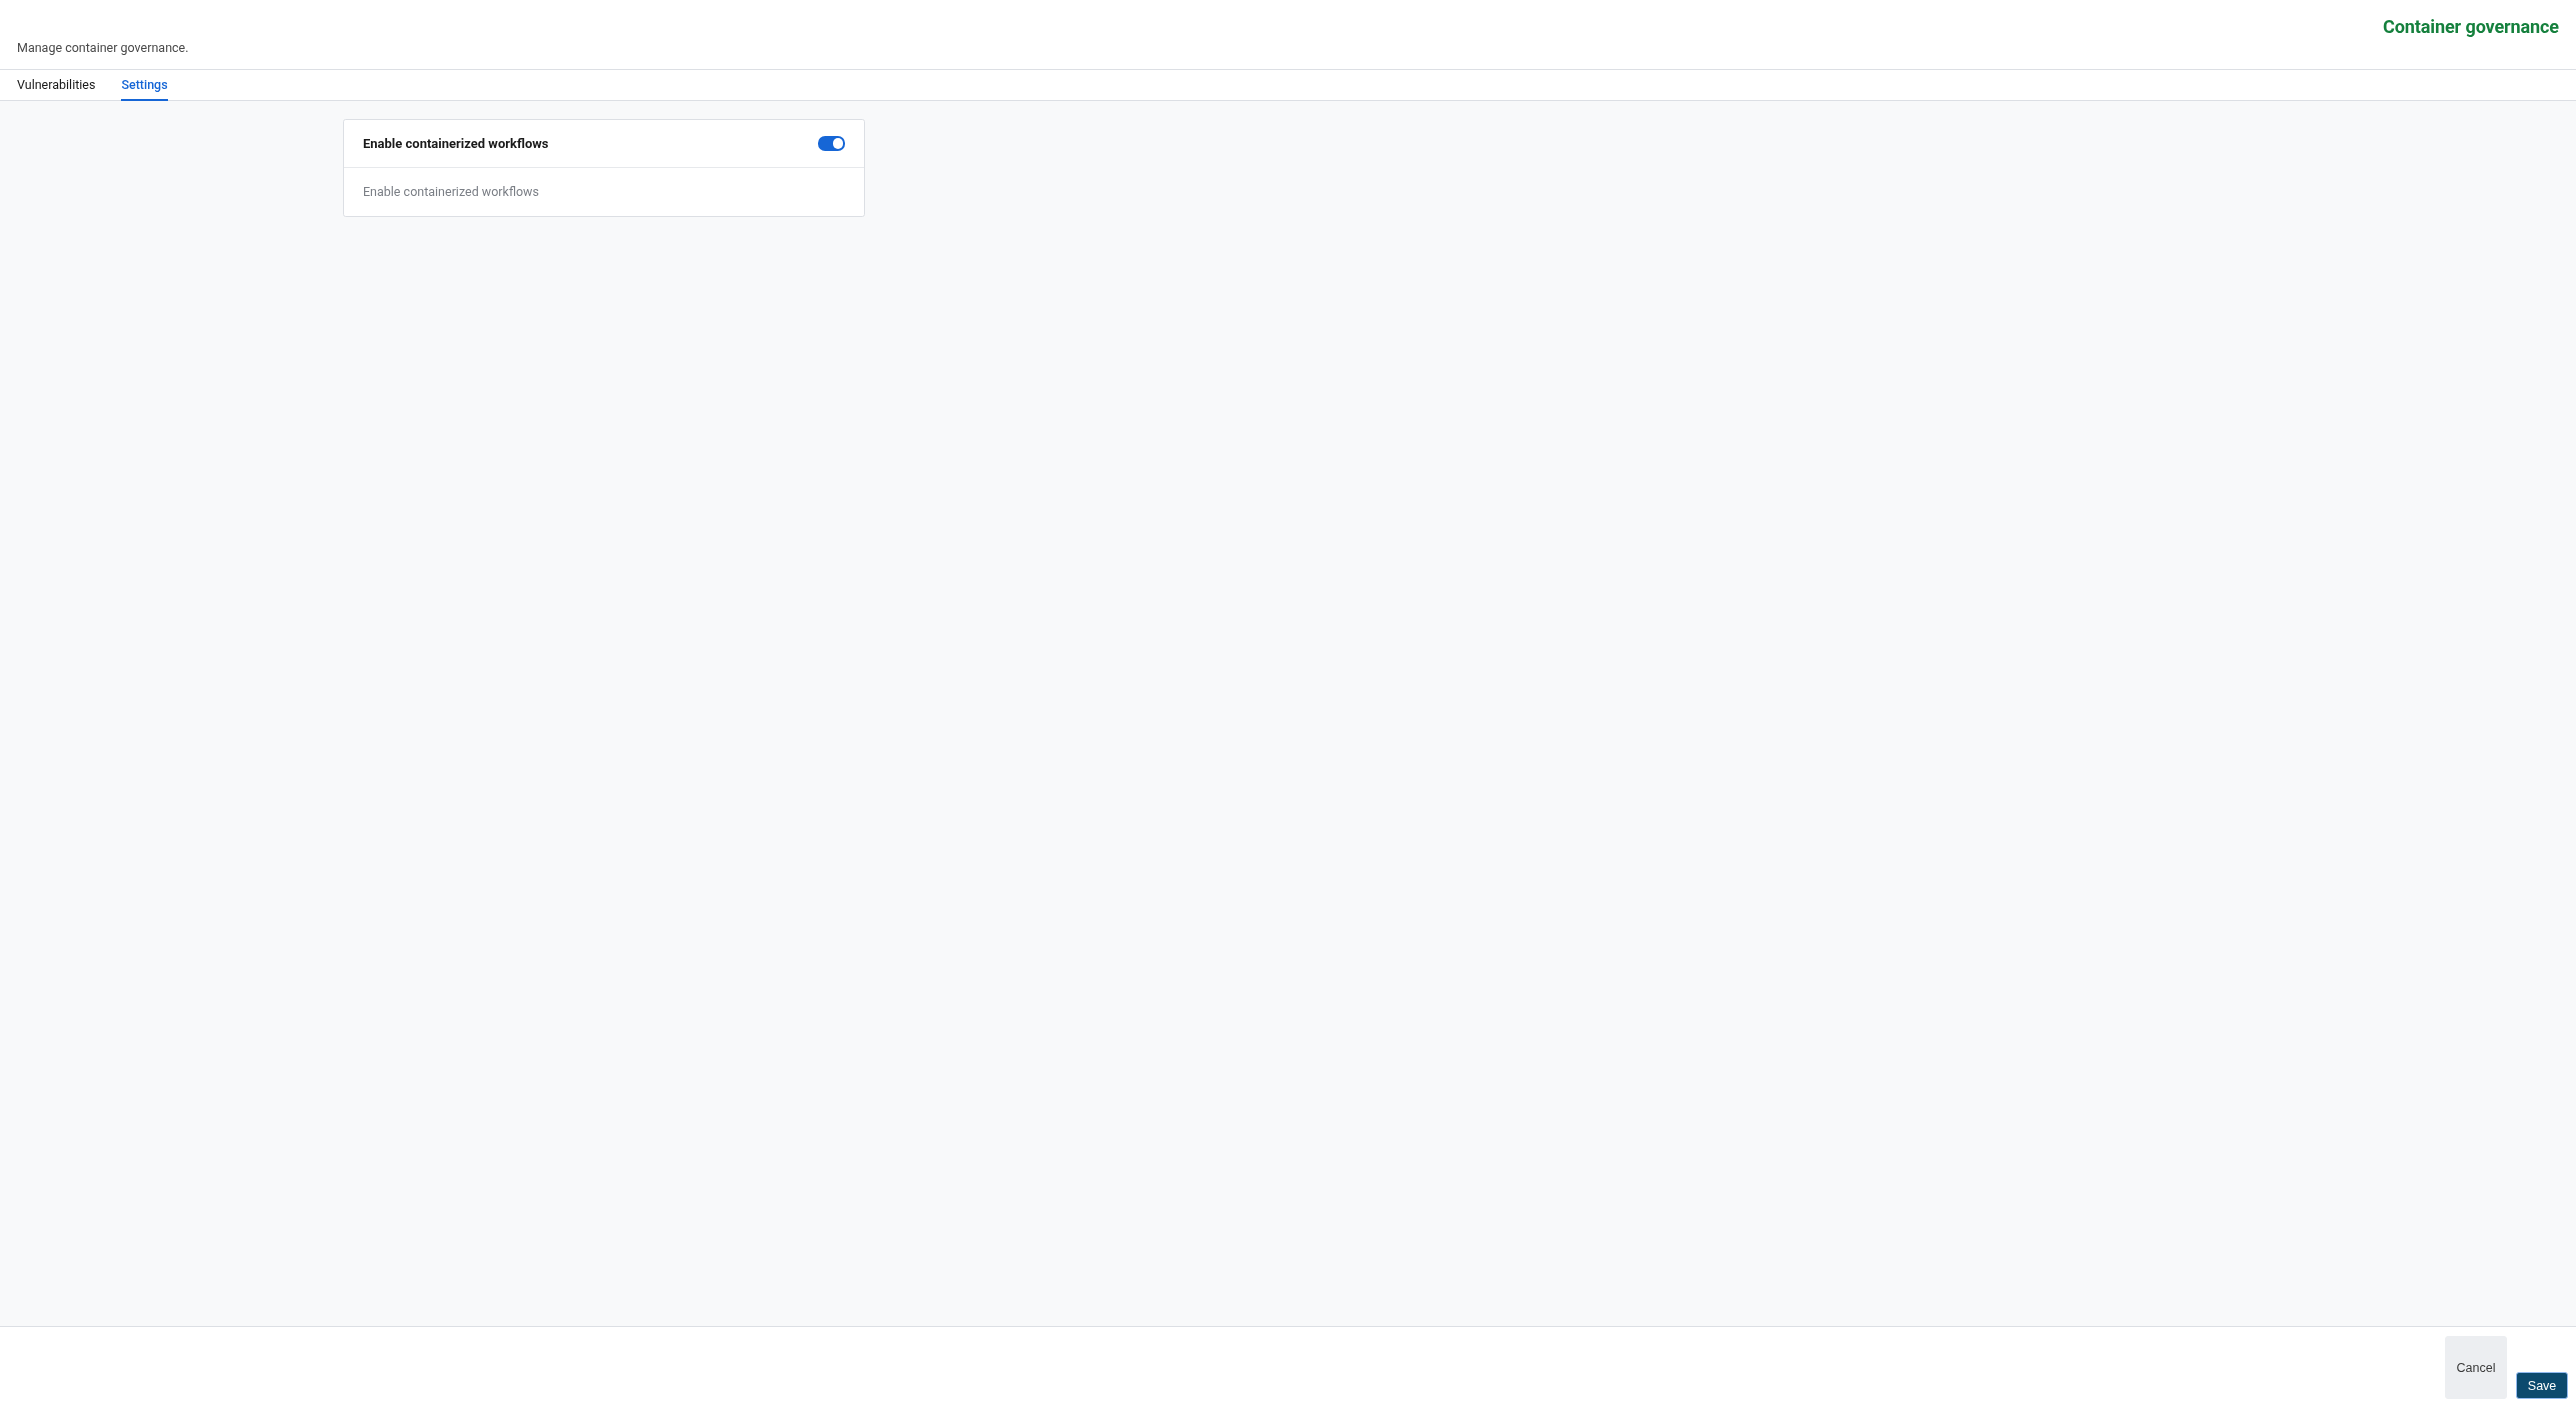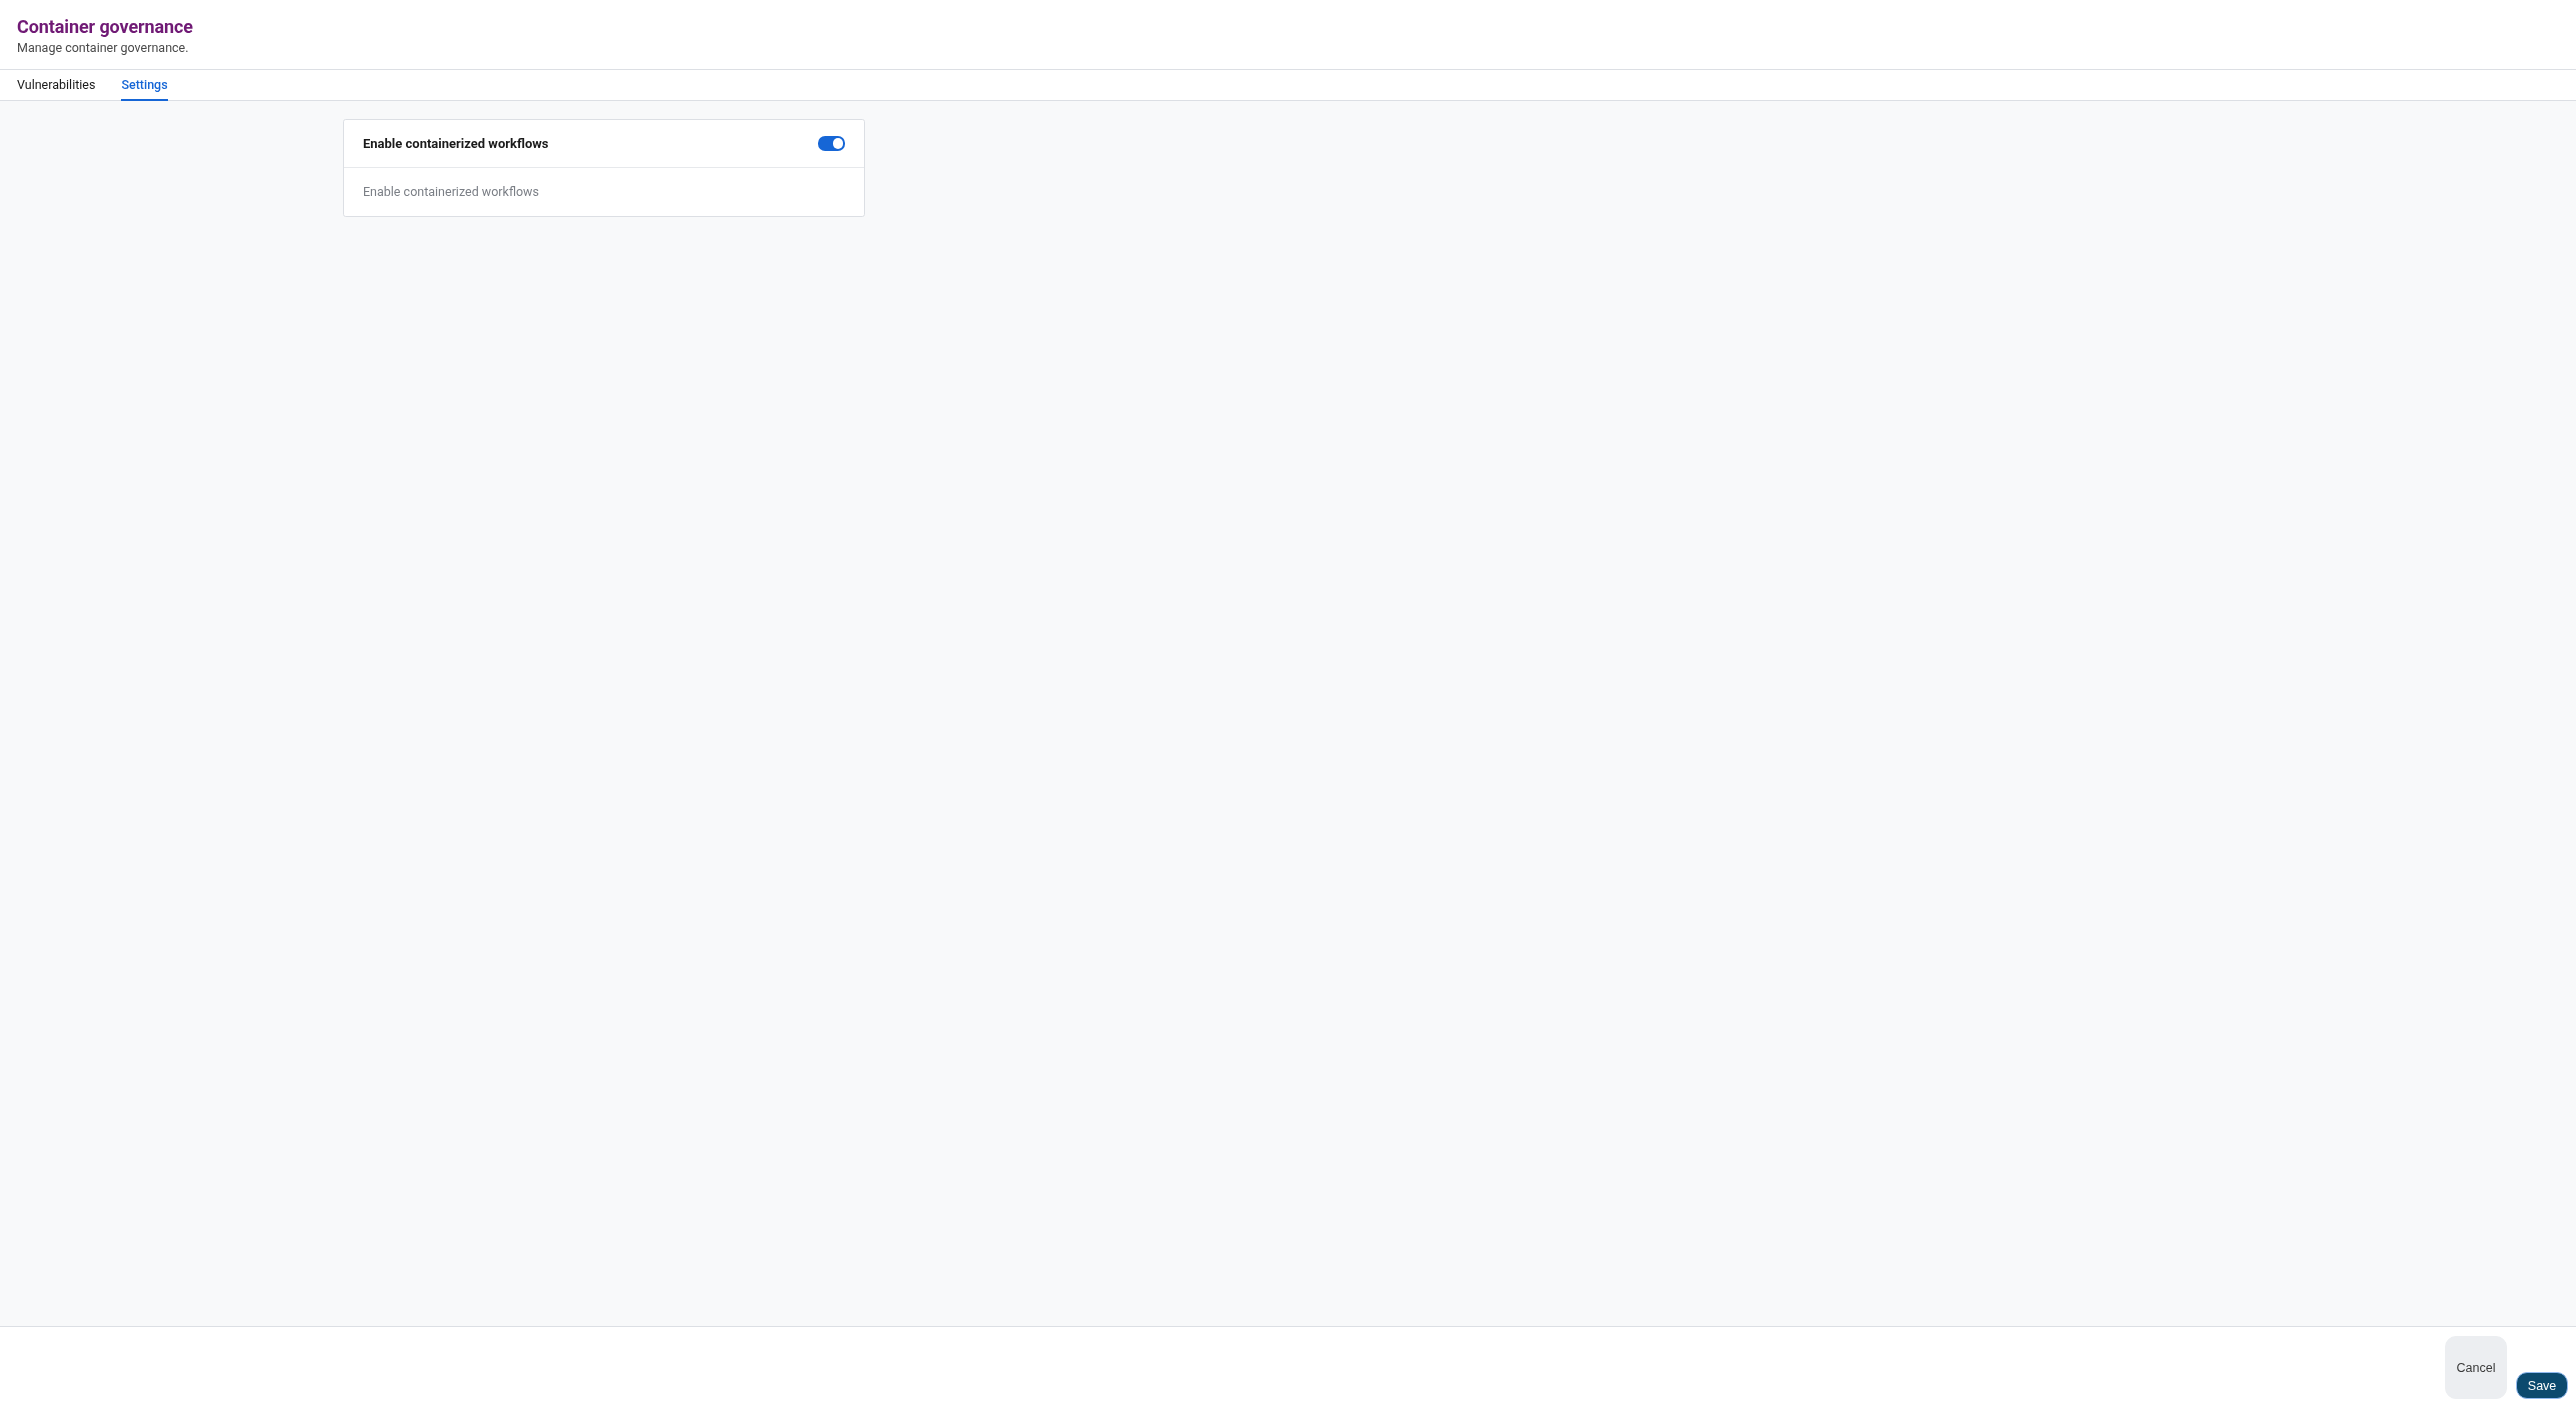--- a/index.html
+++ b/index.html
@@ -16,22 +16,23 @@
     }
     
     .header {
       padding: 16px 17px 0 17px;
       background: #fff;
     }
     .header h1 {
       font-size: 18px;
       font-weight: 700;
       line-height: 1.25;
-      color: #701a75;
+      color: #15803d;
       letter-spacing: -0.1px;
+      text-align: right;
     }
     .header .subtitle {
       font-size: 12.5px;
       color: #4a4a4a;
       margin-top: 1px;
       margin-bottom: 14.3px;
     }
     .divider-top {
       border-bottom: 0.9px solid #dcdfe4;
     }
@@ -110,21 +111,21 @@
       border-top: 0.9px solid #dcdfe4;
       background: #fff;
       display: flex;
       justify-content: flex-end;
       gap: 9px;
       padding: 9px 8px 8px 8px;
     }
     .btn {
       padding: 5.4px 10.7px;
       font-size: 12.5px;
-      border-radius: 11px;
+      border-radius: 3px;
       border: 0.9px solid transparent;
       cursor: pointer;
     }
     .btn.cancel {
       background: #eceef1;
       color: #3a3a3a;
       border-color: #eceef1;
     }
     .btn.save {
       background: #0c4a6e;

